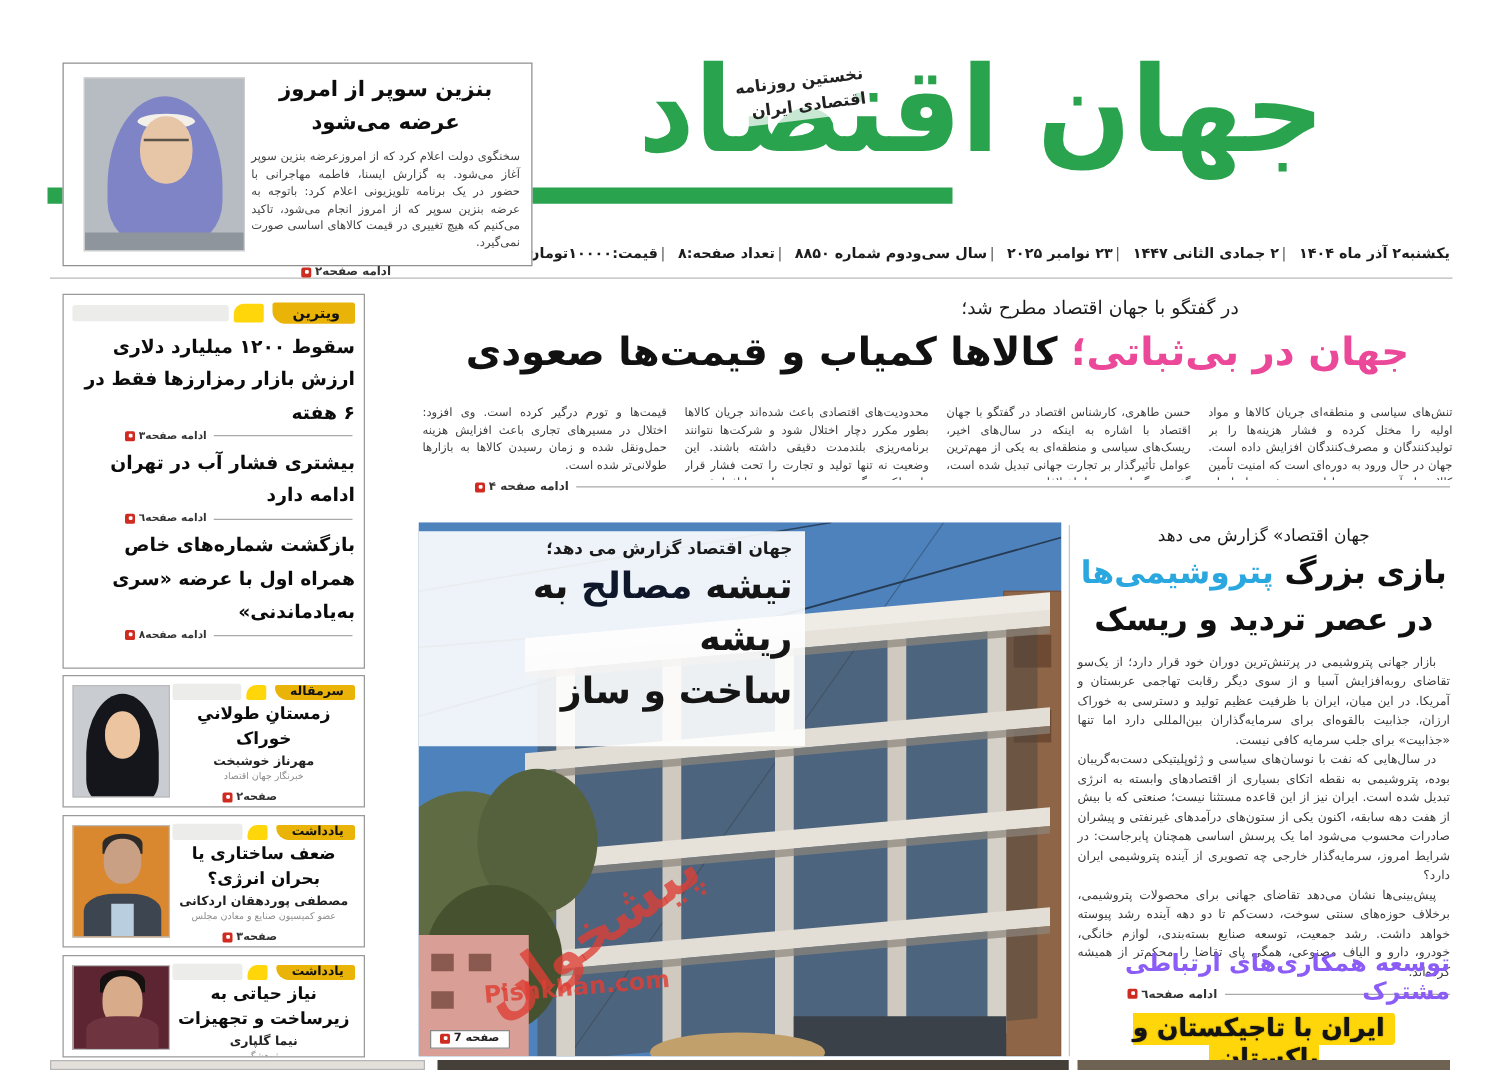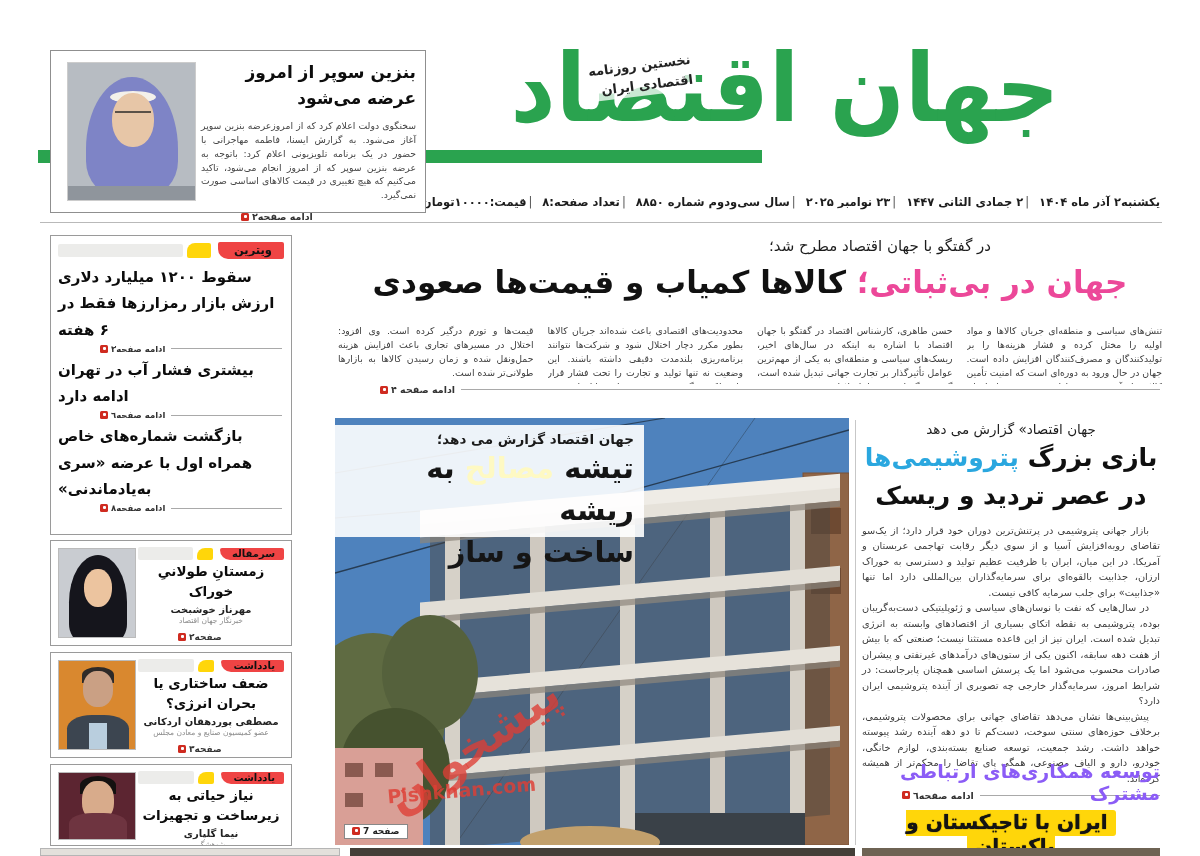--- a/index.html
+++ b/index.html
@@ -33,21 +33,21 @@
 
   
   .tl-box { position:absolute; top:50px; left:50px; width:376px; height:163px; border:1.5px solid #8f8f8f; background:#fff; }
   .tl-photo { position:absolute; top:11px; left:16px; width:129px; height:139px; background:#b7bcc2; overflow:hidden; border:1px solid #ccc; }
   .tl-hijab { position:absolute; top:14px; left:18px; width:92px; height:120px; background:#7e84c6; border-radius:50% 50% 36% 36%/60% 60% 30% 30%; }
   .tl-face { position:absolute; top:30px; left:44px; width:42px; height:54px; background:#e7c6a7; border-radius:48%; }
   .tl-band { position:absolute; top:28px; left:42px; width:46px; height:12px; background:#f3f0ea; border-radius:50%; }
   .tl-glasses { position:absolute; top:48px; left:47px; width:36px; height:9px; border-top:2px solid #5a5148; }
   .tl-desk { position:absolute; bottom:0; left:0; width:100%; height:14px; background:#8f959c; }
   .tl-content { position:absolute; top:8px; right:9px; width:215px; height:146px; }
-  .tl-head { font-size:17px; font-weight:bold; line-height:1.55; text-align:right; color:#0d0d0d; }
+  .tl-head { font-size:17px; font-weight:bold; line-height:1.55; text-align:center; color:#0d0d0d; }
   .tl-body { margin-top:7px; font-size:9.3px; line-height:1.5; text-align:justify; color:#444; }
   .tl-foot { margin-top:3px; text-align:left; }
 
   .cont-foot { font-size:9.5px; font-weight:bold; color:#333; white-space:nowrap; display:inline-flex; align-items:center; gap:3px; direction:rtl;padding-left:40px; }
   .cont-icon { width:8px; height:8px; background:#cf2b20; display:inline-block; border-radius:1.5px; position:relative; flex:none; }
   .cont-icon::after { content:""; position:absolute; inset:2px 2px 3px 3px; background:#fff; border-radius:1px; }
   .foot-row { display:flex; align-items:center; direction:rtl; }
   .foot-row .rule { flex:1; border-top:1px solid #a9a9a9; margin-left:6px; }
 
   
@@ -55,25 +55,25 @@
   .lead-head { position:absolute; top:259px; left:338px; width:824px; text-align:center; font-size:31px; font-weight:bold; line-height:1.5; white-space:nowrap; }
   .lead-head .red { color:#ec4899; }
   .lead-cols { position:absolute; top:324px; left:338px; width:824px; height:60px; display:flex; direction:rtl; gap:14px; }
   .lead-col { flex:1; font-size:9.3px; line-height:1.5; text-align:justify; color:#3d3d3d; overflow:hidden; }
   .lead-foot { position:absolute; top:384px; left:340px; width:820px; }
 
   
   .rail-box { position:absolute; left:50px; width:242px; border:1.5px solid #9a9a9a; background:#fff; }
   .vitrine { top:235px; height:300px; padding:5px 7px; }
   .label-bar { display:flex; align-items:center; direction:rtl; height:19px; margin-bottom:4px; }
-  .label-chip { background:#ef4444; color:#111; font-size:11.5px; font-weight:bold; padding:1px 12px 2px 16px; border-radius:2px 2px 2px 10px; }
+  .label-chip { background:#eab308; color:#111; font-size:11.5px; font-weight:bold; padding:1px 12px 2px 16px; border-radius:2px 2px 2px 10px; }
   .label-gap { width:7px; }
   .label-block { width:24px; height:15px; background:#ffd60a; border-radius:8px 2px 2px 2px; }
   .label-tail { flex:1; height:13px; background:#ececea; margin-right:4px; border-radius:2px; }
-  .vit-head { font-size:15px; font-weight:bold; line-height:1.75; text-align:left; color:#0c0c0c; }
+  .vit-head { font-size:15px; font-weight:bold; line-height:1.75; text-align:right; color:#0c0c0c; }
   .vit-foot { margin:1px 2px 3px; }
   .vit-foot .cont-foot { font-size:8.5px; }
 
   .bio { height:106px; padding:6px 7px; }
   .bio-photo { position:absolute; top:7px; left:7px; width:78px; height:90px; overflow:hidden; border:1px solid #bbb; }
   .bio-main { position:absolute; top:6px; right:7px; width:146px; height:94px; display:flex; flex-direction:column; }
   .bio .label-bar { height:16px; margin-bottom:2px; }
   .bio .label-chip { font-size:10px; padding:0 9px 1px 12px; }
   .bio .label-block { width:16px; height:12px; }
   .bio-head { font-size:13.5px; font-weight:bold; line-height:1.45; text-align:center; color:#0c0c0c; }
@@ -88,26 +88,26 @@
   .p-man1 .hr { position:absolute; top:6px; left:23px; width:32px; height:16px; background:#2e2a28; border-radius:50% 50% 0 0; }
   .p-man1 .st { position:absolute; bottom:0; left:8px; width:62px; height:34px; background:#3c4550; border-radius:40% 40% 0 0; }
   .p-man1 .sh { position:absolute; bottom:0; left:30px; width:18px; height:26px; background:#b9cede; }
   .p-man2 { background:#5c2531; } .p-man2 .hd { position:absolute; top:8px; left:23px; width:32px; height:40px; background:#d8ab8b; border-radius:45%; }
   .p-man2 .hr { position:absolute; top:3px; left:21px; width:36px; height:18px; background:#141110; border-radius:50% 50% 0 0; }
   .p-man2 .st { position:absolute; bottom:0; left:10px; width:58px; height:26px; background:#6e3440; border-radius:40% 40% 0 0; }
 
   
   .photo-wrap { position:absolute; top:418px; left:335px; width:514px; height:427px; overflow:hidden; background:#4e82bd; }
   .photo-overlay {
-    position:absolute; top:7px; left:0; right:0; margin-right:205px; height:112px;
+    position:absolute; top:7px; left:0; right:0; margin-right:205px; height:172px;
     background:rgba(255,255,255,.9); padding:6px 10px 4px;
   }
   .po-kicker { font-size:13.5px; font-weight:bold; color:#1a1a1a; text-align:right; }
   .po-head { font-size:29px; font-weight:bold; line-height:1.45; text-align:right; color:#151515; }
-  .po-head .red { color:#fef9c3; }
+  .po-head .red { color:#0f172a; }
   .watermark-fa {
     position:absolute; left:38px; bottom:72px; font-size:46px; font-weight:bold;
     color:rgba(222,62,52,.78); transform:rotate(-35deg); white-space:nowrap;
   }
   .watermark-en {
     position:absolute; left:52px; bottom:44px; font-size:19px; font-weight:bold;
     color:rgba(222,62,52,.82); transform:rotate(-5deg); font-family:"DejaVu Sans", sans-serif;
   }
   .page-badge {
     position:absolute; left:9px; bottom:6px; background:#fff; border:1px solid #888;

